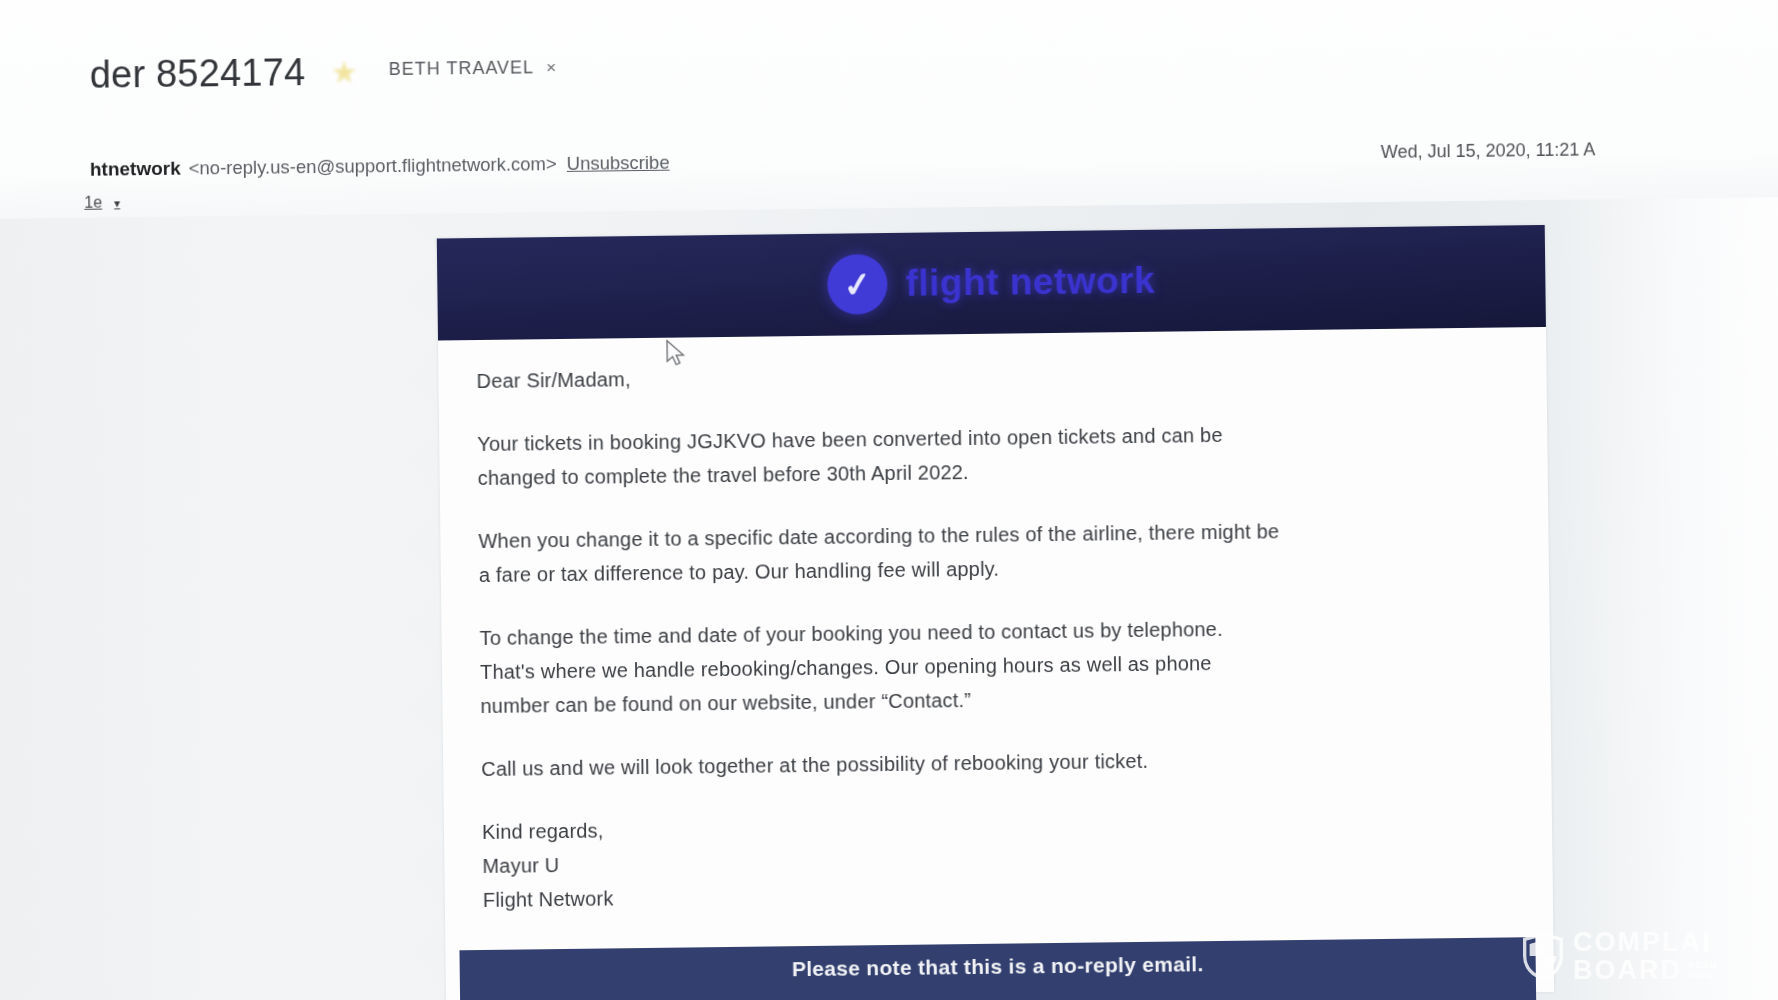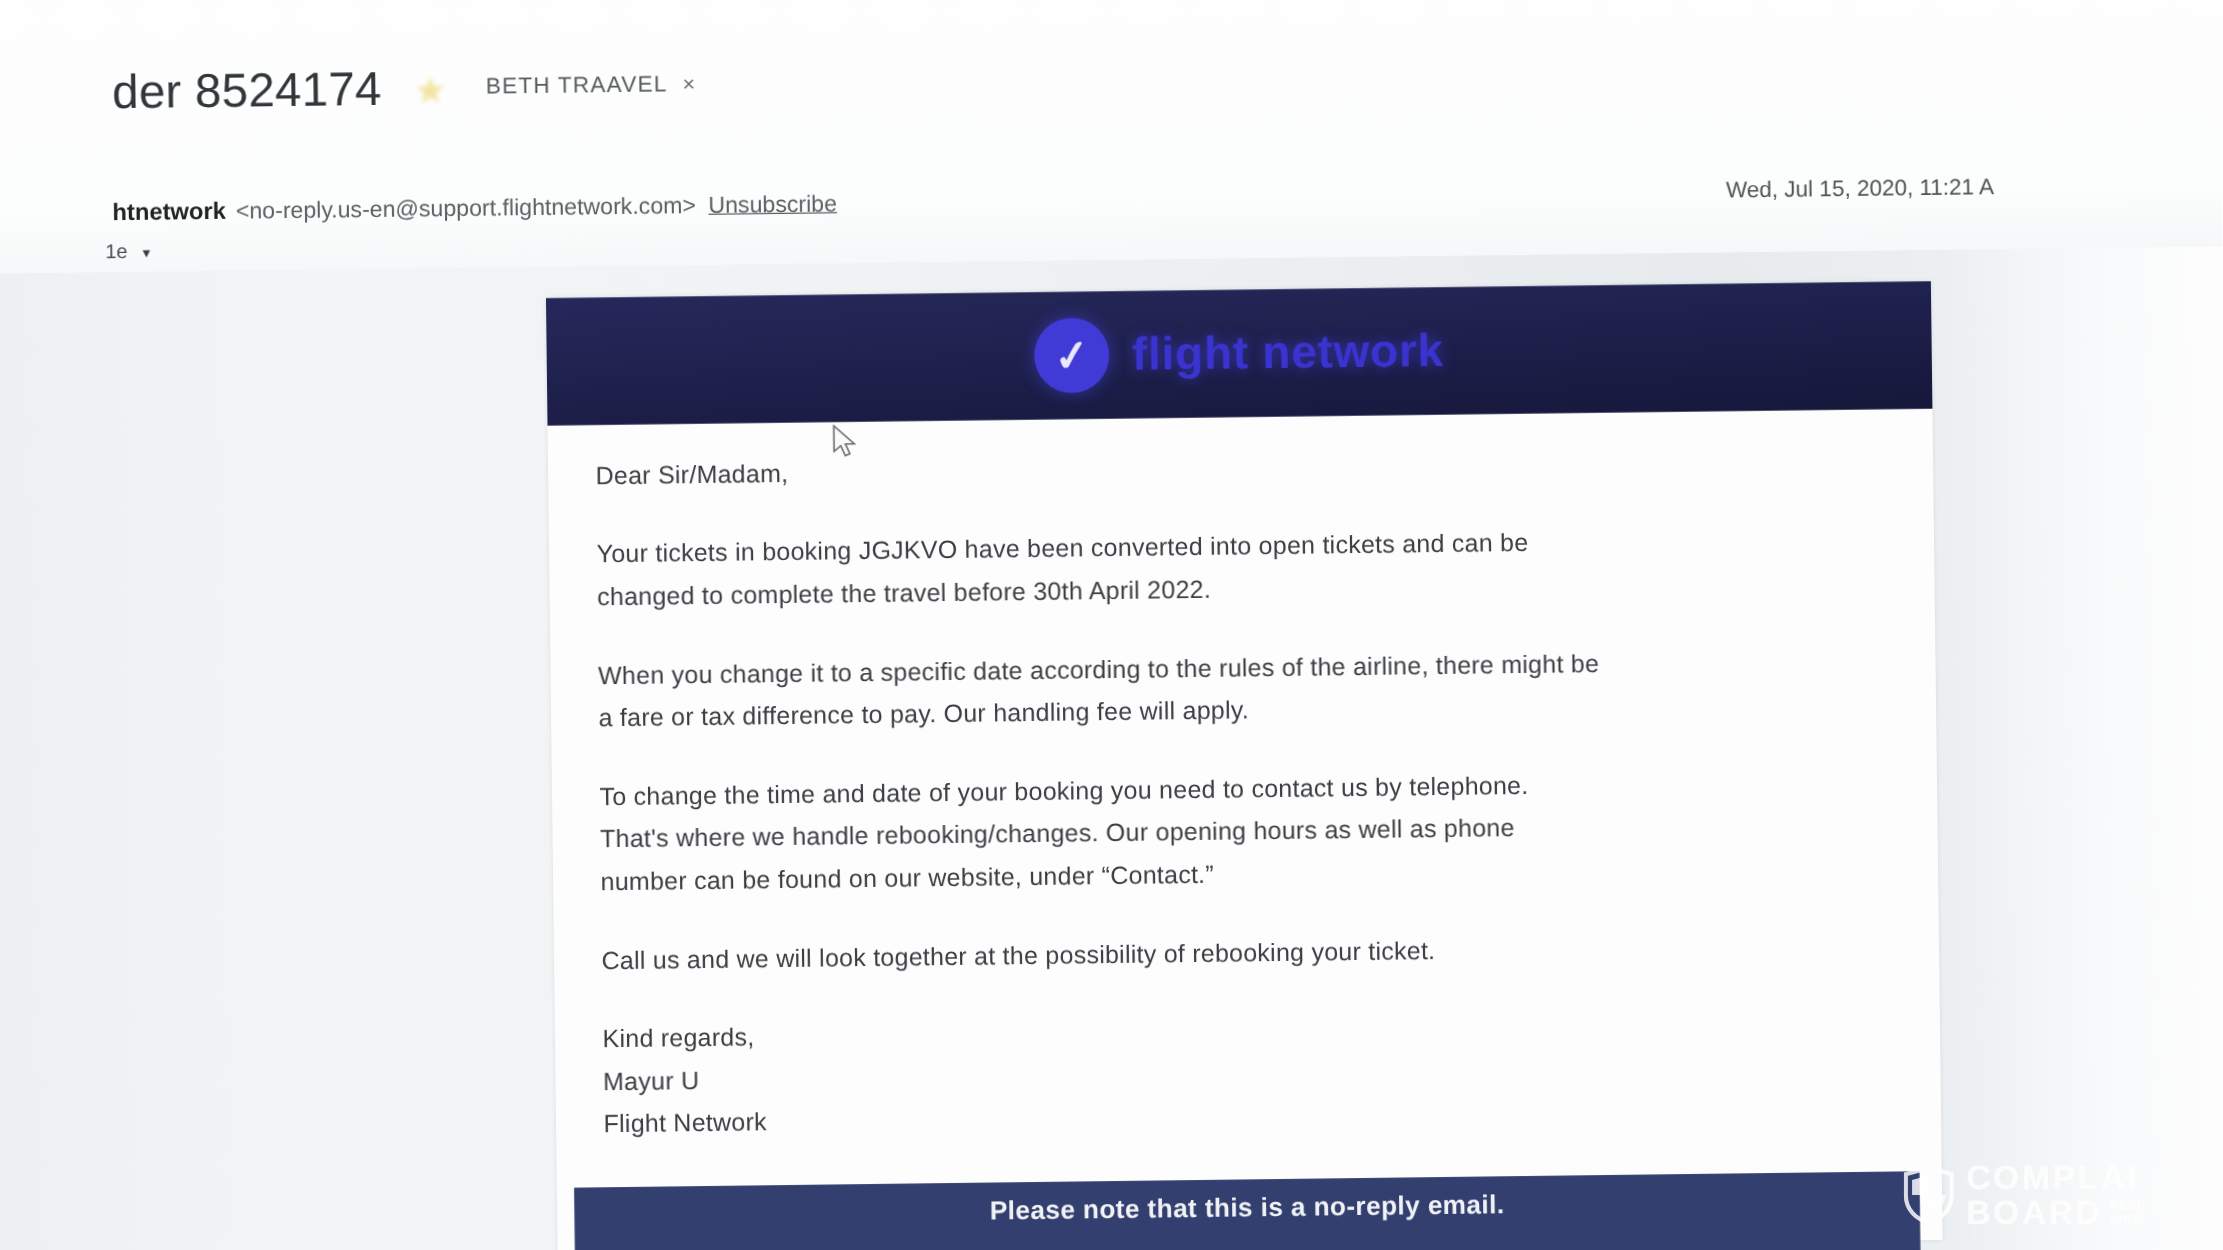--- a/index.html
+++ b/index.html
@@ -19,21 +19,21 @@
     background:linear-gradient(90deg,#edeff0 0%,#f2f4f5 15%,#f0f2f4 40%,#ebeef1 62%,#e7ebee 76%,#eceff1 86%,#f9fafb 93%,#ffffff 100%);}
 
   
   .subject{position:absolute;left:95px;top:44px;font-size:38px;color:#323539;letter-spacing:.2px;white-space:nowrap;}
   .star{position:absolute;left:336px;top:48px;font-size:30px;color:#f1e49c;filter:blur(1.6px);opacity:.95;}
   .label-chip{position:absolute;left:394px;top:53px;font-size:18px;color:#55585c;letter-spacing:1px;white-space:nowrap;}
   .label-chip .x{margin-left:12px;color:#6a6d70;font-size:17px;}
   .sender-row{position:absolute;left:94px;top:149px;font-size:18.5px;color:#5b5e63;white-space:nowrap;}
   .sender-row b{color:#1f2123;font-size:19px;margin-right:8px;}
   .sender-row .unsub{margin-left:10px;color:#5b5e63;text-decoration:underline;cursor:pointer;}
-  .to-row{position:absolute;left:88px;top:184px;font-size:16px;color:#4a4d50;white-space:nowrap;}
+  .to-row{position:absolute;left:88px;top:184px;font-size:16px;color:#4a4d50;white-space:nowrap;text-decoration:underline;}
   .to-row .caret{margin-left:12px;font-size:12px;color:#3c3f43;}
   .date{position:absolute;left:1385px;top:148px;font-size:18px;color:#4f5256;white-space:nowrap;}
 
   
   .email-card{position:absolute;left:440px;top:233px;width:1108px;height:767px;
     background:#fdfdfd;box-shadow:0 0 3px rgba(60,70,90,.12);}
   .banner{position:relative;width:100%;height:102px;
     background:linear-gradient(177deg,#26285a 0%,#1d1f4a 55%,#15173a 100%);
     display:flex;align-items:center;justify-content:center;gap:18px;}
   .logo-circle{width:60px;height:60px;border-radius:50%;background:#403ad6;

